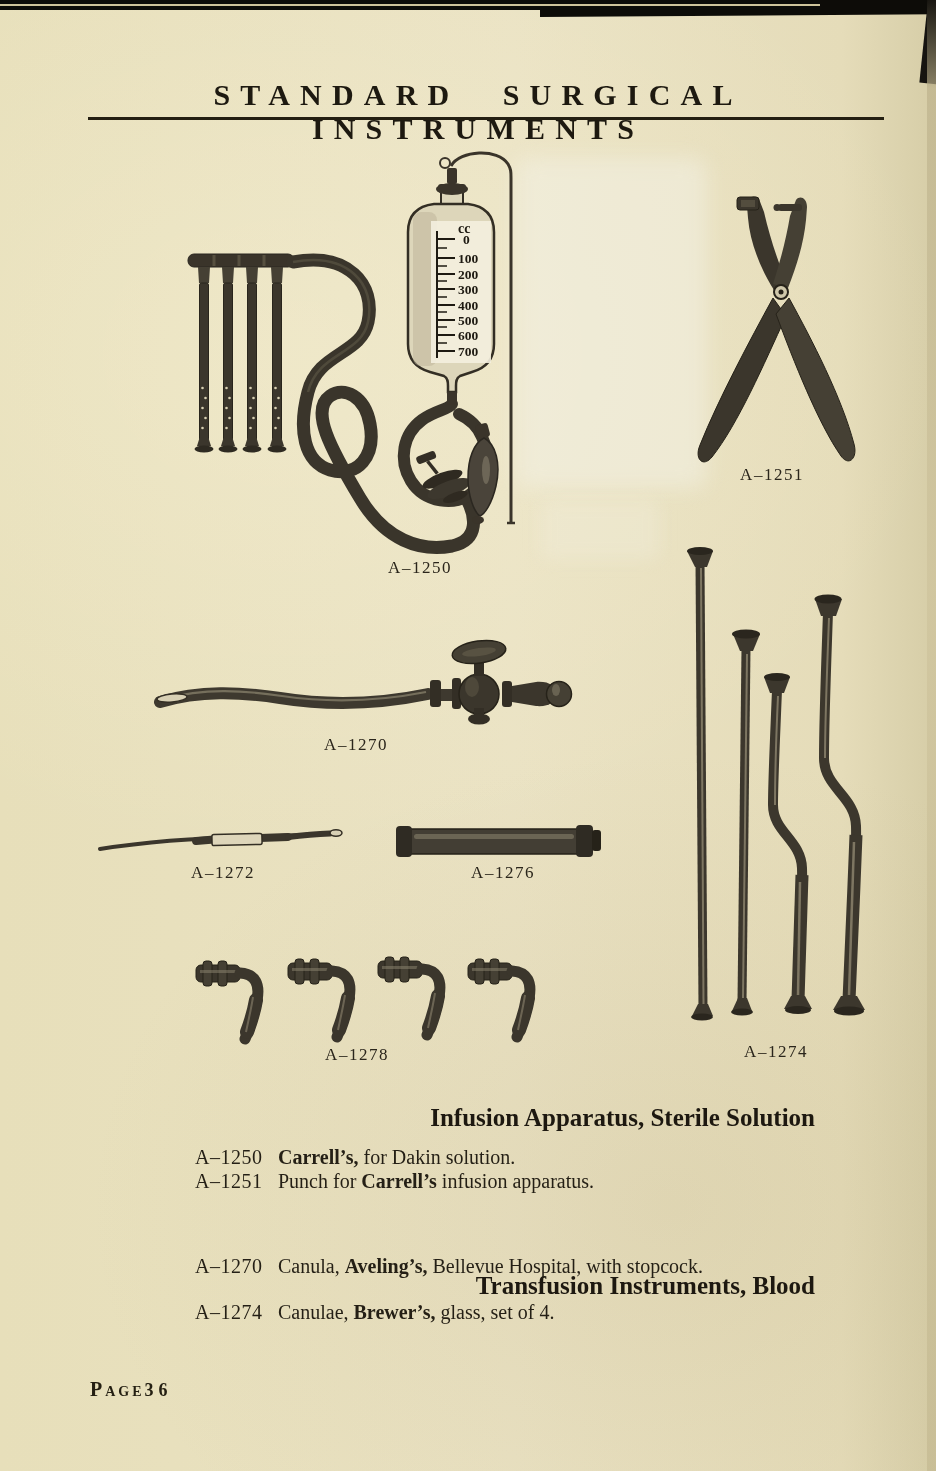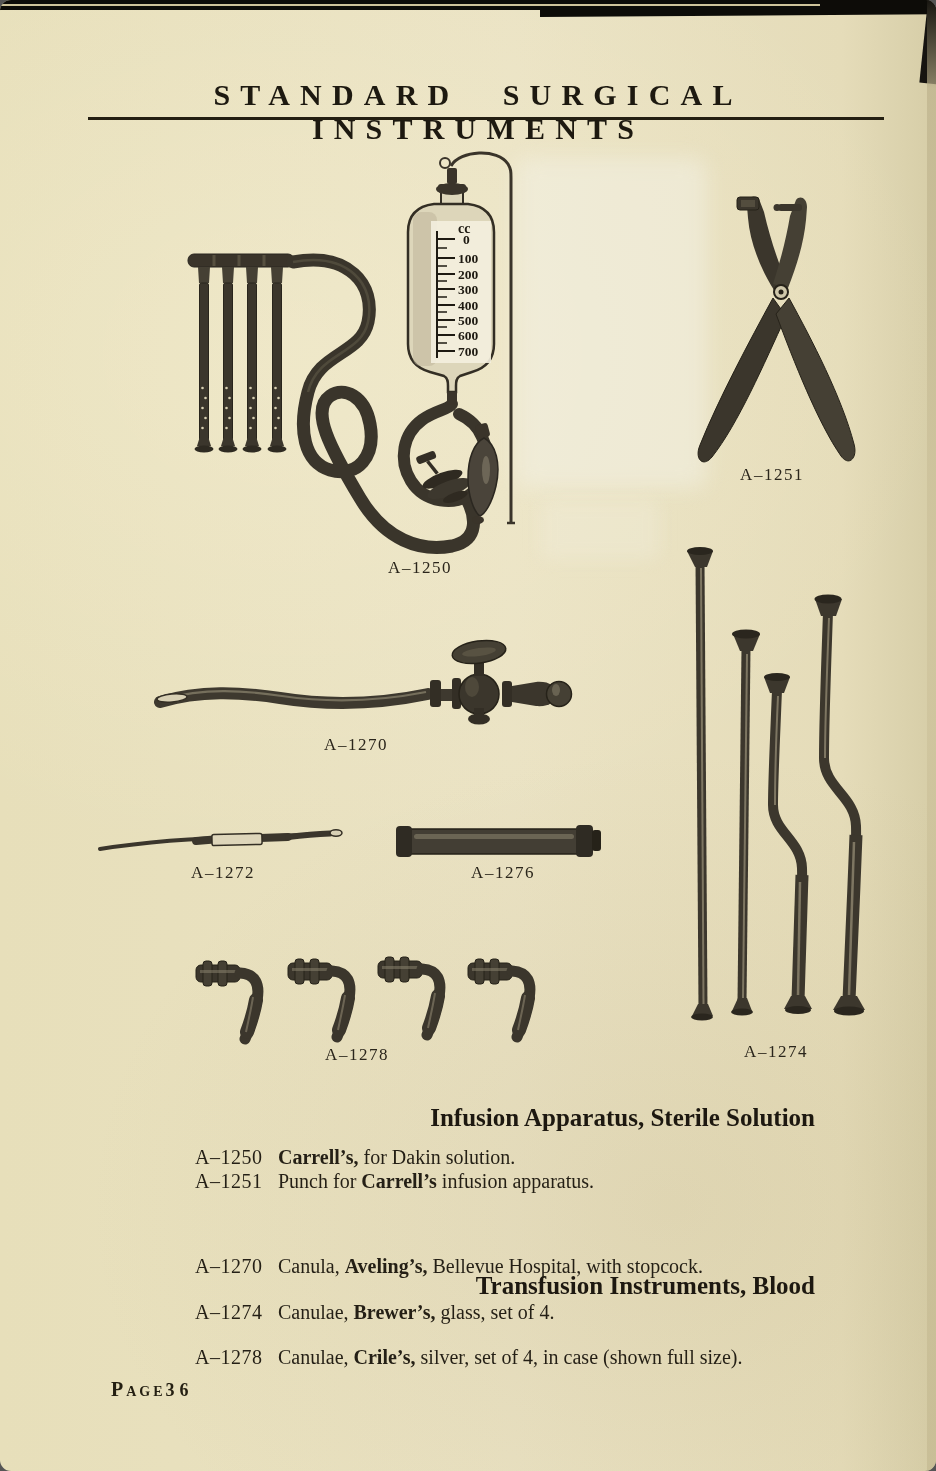--- a/index.html
+++ b/index.html
@@ -4,21 +4,20 @@
 <style>
   html,body{margin:0;padding:0;background:#555;}
   .page{
     position:relative;width:936px;height:1471px;overflow:hidden;
     font-family:"Liberation Serif","DejaVu Serif",serif;color:#241f15;
     background:
       radial-gradient(1100px 850px at 32% 24%, rgba(255,250,225,.28), transparent 60%),
       radial-gradient(900px 700px at 72% 82%, rgba(176,160,115,.16), transparent 65%),
       linear-gradient(to right,#e7dfba 0%, #eae2c3 55%, #e5dcb9 90%, #d6cda7 100%),
       #e9e1bf;
-    border-radius: 11px;
   }
   .scan-top-bar{position:absolute;left:0;top:0;width:936px;height:10px;background:#0d0c08;}
   .scan-top-bar-right{position:absolute;left:540px;top:0;width:396px;height:17px;background:#0d0c08;transform:skewY(-0.4deg);transform-origin:left top;}
   .scan-top-line{position:absolute;left:0;top:4px;width:820px;height:2px;background:#cfc49a;}
   .scan-corner-wedge{position:absolute;right:-14px;top:-6px;width:26px;height:90px;background:#161410;transform:rotate(6deg);}
   .scan-right-strip{position:absolute;right:0;top:0;width:9px;height:1471px;background:linear-gradient(to bottom,#1a1812 0%,#bdb28c 6%,#cec39c 40%,#c4b991 100%);opacity:.7;}
   .ghost-patch{position:absolute;left:515px;top:158px;width:192px;height:330px;background:rgba(243,241,227,.55);border-radius:14px;filter:blur(10px);}
   .ghost-patch2{position:absolute;left:540px;top:500px;width:120px;height:60px;background:rgba(240,237,222,.35);border-radius:10px;filter:blur(8px);}
 
   .page-header{position:absolute;left:48px;top:78px;width:860px;text-align:center;
@@ -26,21 +25,21 @@
   .header-rule{position:absolute;left:88px;top:117px;width:796px;height:3px;background:#241f12;}
 
   .fig-label{position:absolute;width:150px;text-align:center;font-size:17px;letter-spacing:1.5px;color:#2a251b;}
 
   .section-title{position:absolute;left:165px;width:650px;text-align:right;font-size:25px;font-weight:700;color:#1d1810;}
   .catalog-row{position:absolute;left:195px;width:660px;font-size:20px;color:#241f15;white-space:nowrap;}
   .catalog-row .code{display:inline-block;width:83px;letter-spacing:.5px;}
   .catalog-row b{font-weight:700;margin-top:28px;}
 
   .page-footer{position:absolute;left:90px;top:1378px;font-size:19px;color:#241f12;}
-  .page-footer .word{font-variant:small-caps;font-weight:700;letter-spacing:3px;font-size:20px;margin-left:21px;}
+  .page-footer .word{font-variant:small-caps;font-weight:700;letter-spacing:3px;font-size:20px;}
   .page-footer .num{font-weight:700;letter-spacing:5px;font-size:18px;}
 
   svg text.scale-num{font-family:"Liberation Serif","DejaVu Serif",serif;font-weight:700;font-size:13.5px;fill:#1e1a12;}
   svg text.scale-unit{font-family:"Liberation Serif","DejaVu Serif",serif;font-weight:700;font-size:14px;fill:#1e1a12;}
   .illustrations{position:absolute;left:0;top:0;}
 </style>
 </head>
 <body>
 
 <div class="page">
@@ -326,21 +325,18 @@
   </div>
 
   <div class="section-title" style="top:1272px;">Transfusion Instruments, Blood</div>
 
   <div class="catalog-row" style="top:1255px;">
     <span class="code">A–1270</span><span>Canula, </span><b>Aveling’s,</b><span> Bellevue Hospital, with stopcock.</span>
   </div>
   <div class="catalog-row" style="top:1301px;">
     <span class="code">A–1274</span><span>Canulae, </span><b>Brewer’s,</b><span> glass, set of 4.</span>
   </div>
-  <div class="catalog-row" style="top:1346px;">
-    <span class="code">A–1278</span><span>Canulae, </span><b>Crile’s,</b><span> silver, set of 4, in case (shown full size).</span>
-  </div>
 
   <div class="page-footer">
     <span class="word">Page</span><span class="num">36</span>
   </div>
 
 </div>
 
 </body></html>

